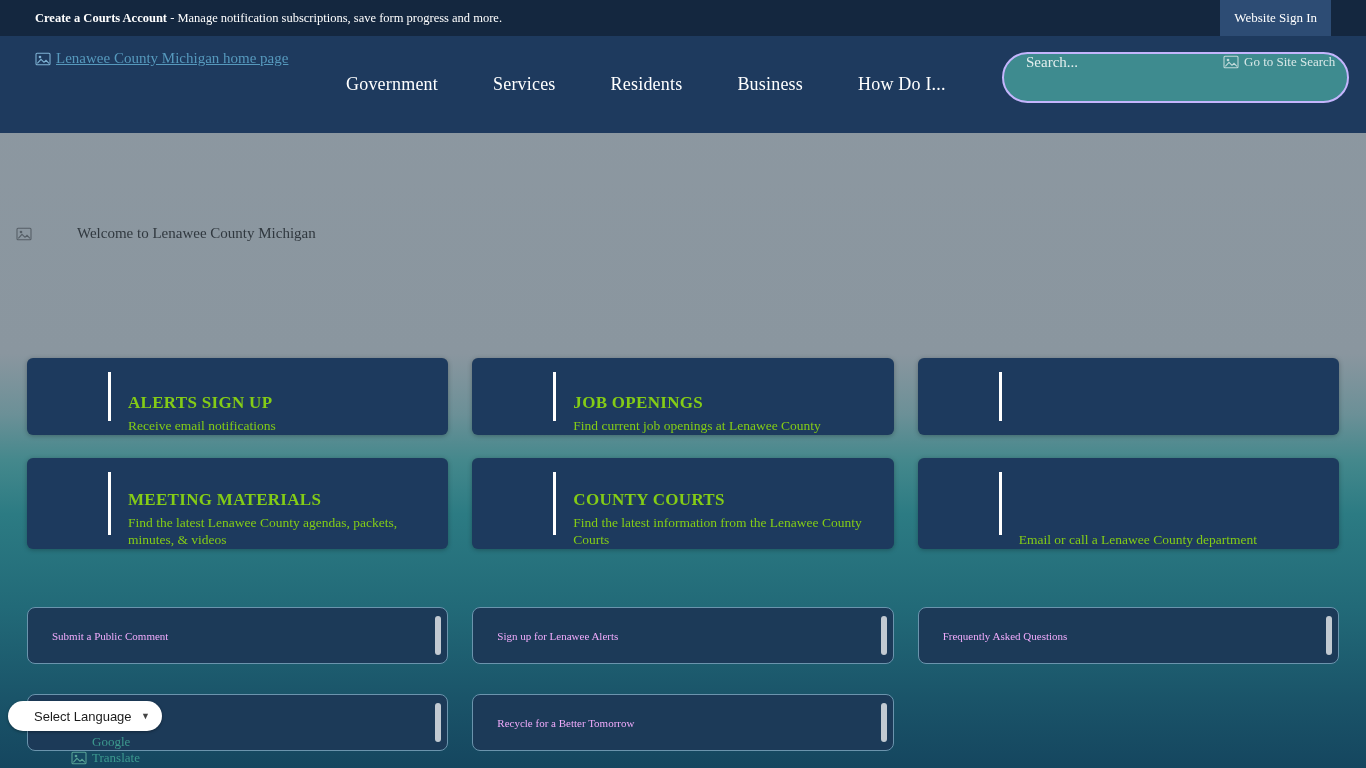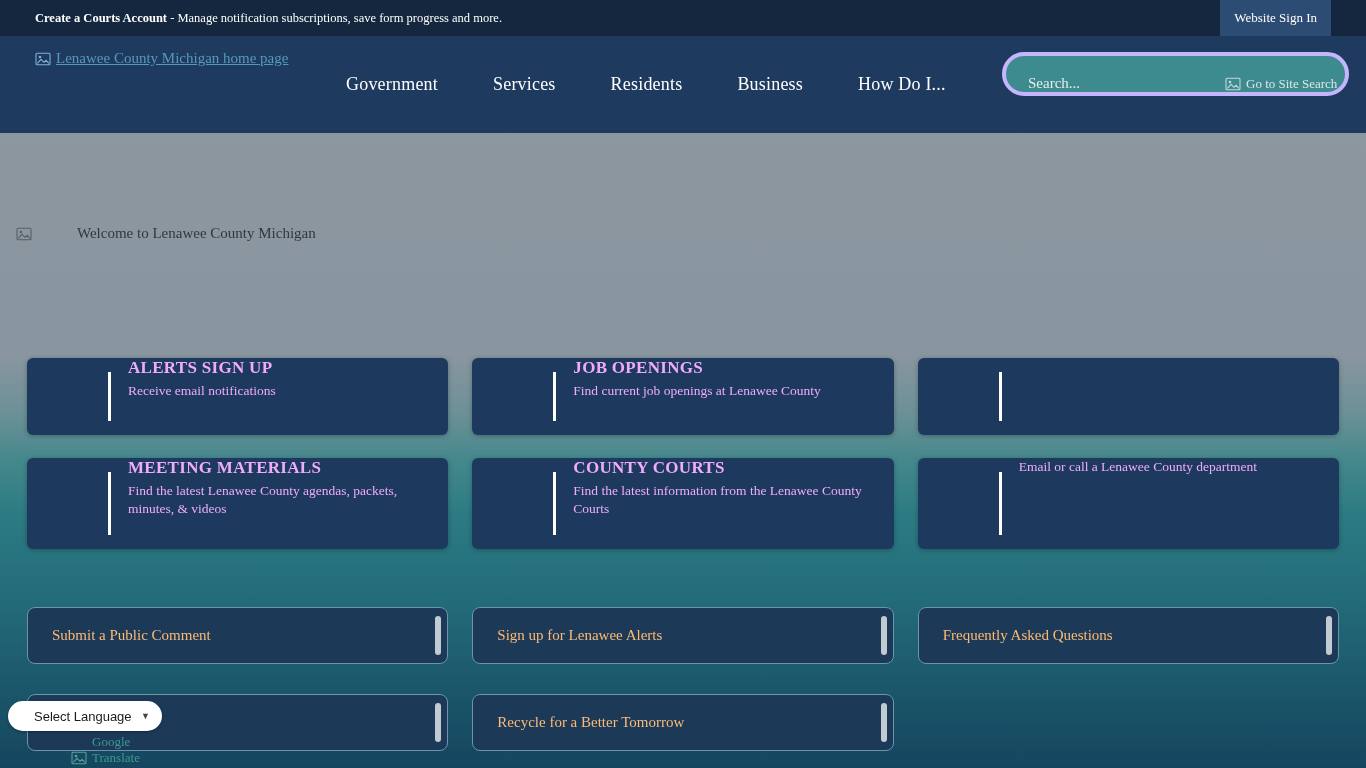--- a/index.html
+++ b/index.html
@@ -40,23 +40,23 @@
   .nav {
     position:absolute; left:346px; top:0; height:97px;
     display:flex; align-items:center; gap:55px;
   }
   .nav a {
     color:#ffffff; text-decoration:none; font-size:18px; cursor:pointer;
     letter-spacing:.2px;
   }
 
   .search {
-    position:absolute; right:17px; top:16px; width:347px; height:44px;
-    background:#3e8b8f; border:4px solid #c4b5fd; border-radius:31px;
-    display:flex; align-items:flex-end; overflow:hidden;
+    position:absolute; right:17px; top:16px; width:347px; height:51px;
+    background:#3e8b8f; border:2px solid #c4b5fd; border-radius:31px;
+    display:flex; align-items:flex-start; overflow:hidden;
   }
   .search input {
     margin-left:22px; width:170px; background:transparent; border:none;
     outline:none; color:#f2f7f7; font-size:15px;
     font-family:"Liberation Serif", serif;
   }
   .search input::placeholder { color:#edf4f4; opacity:.95; }
   .search-go {
     position:absolute; left:219px; display:inline-flex; align-items:center;
     cursor:pointer; white-space:nowrap;
@@ -69,40 +69,40 @@
     align-items:center; color:#30383f; font-size:15px;gap:40px;
   }
 
   
   .cards {
     position:absolute; left:27px; top:358px; width:1312px;
     display:grid; grid-template-columns:repeat(3,1fr);
     grid-template-rows:77px 91px; column-gap:24px; row-gap:23px;
   }
   .card {
-    background:#1d3a5e; border-radius:6px; display:flex; align-items:flex-start;
-    text-decoration:none; color:#f0abfc; cursor:pointer;
+    background:#1d3a5e; border-radius:6px; display:flex; align-items:flex-end;
+    text-decoration:none; color:#84cc16; cursor:pointer;
     box-shadow:0 1px 5px rgba(0,0,0,.28);
   }
   .card-icon { width:81px; flex:none; }
   .card-divider { width:3px; background:#ffffff; align-self:stretch; margin:14px 0; flex:none; }
   .card-text { padding:0 20px 0 17px; display:flex; flex-direction:column; }
   .card-title { font-size:17px; font-weight:bold; letter-spacing:.3px; margin-bottom:4px; }
   .card-sub { font-size:13.5px; line-height:1.3; }
 
   
   .quick-links {
     position:absolute; left:27px; top:607px; width:1312px;
     display:grid; grid-template-columns:repeat(3,1fr);
     grid-template-rows:57px 57px; column-gap:24px; row-gap:30px;
   }
   .qlink {
     position:relative; background:#1c3a58; border:1px solid #6b94ad;
     border-radius:8px; display:flex; align-items:center; padding-left:24px;
-    color:#fdba74; font-size:15px; text-decoration:none; cursor:pointer;text-align:center;
+    color:#f0abfc; font-size:11px; text-decoration:none; cursor:pointer;text-align:center;
   }
   .qbar {
     position:absolute; right:6px; top:8px; bottom:8px; width:6px;
     border-radius:3px; background:#d9dee3; opacity:.88;
   }
 
   
   .translate { position:absolute; left:0; top:0; z-index:10; }
   .lang-select {
     position:absolute; left:8px; top:701px; width:154px; height:30px;

